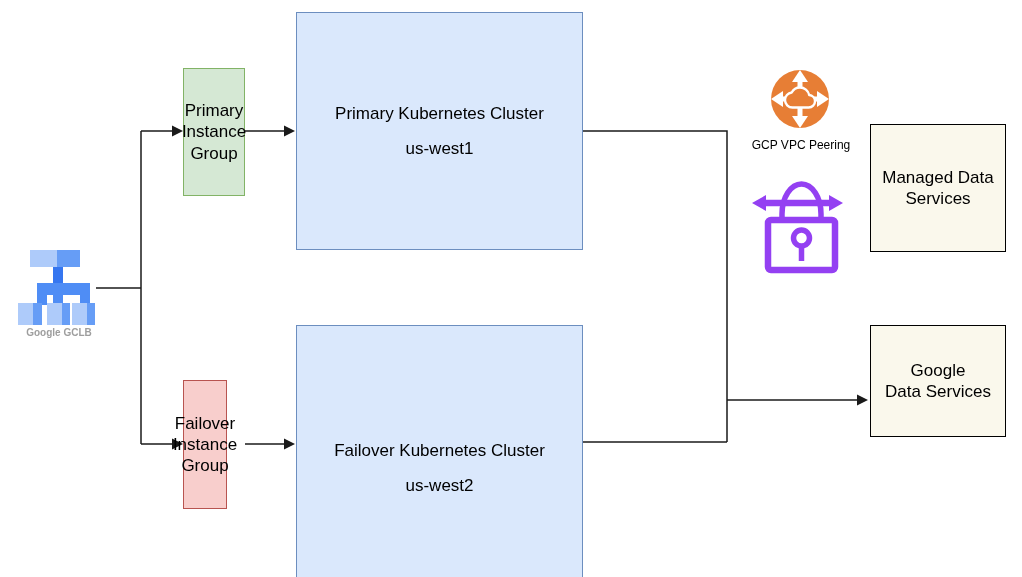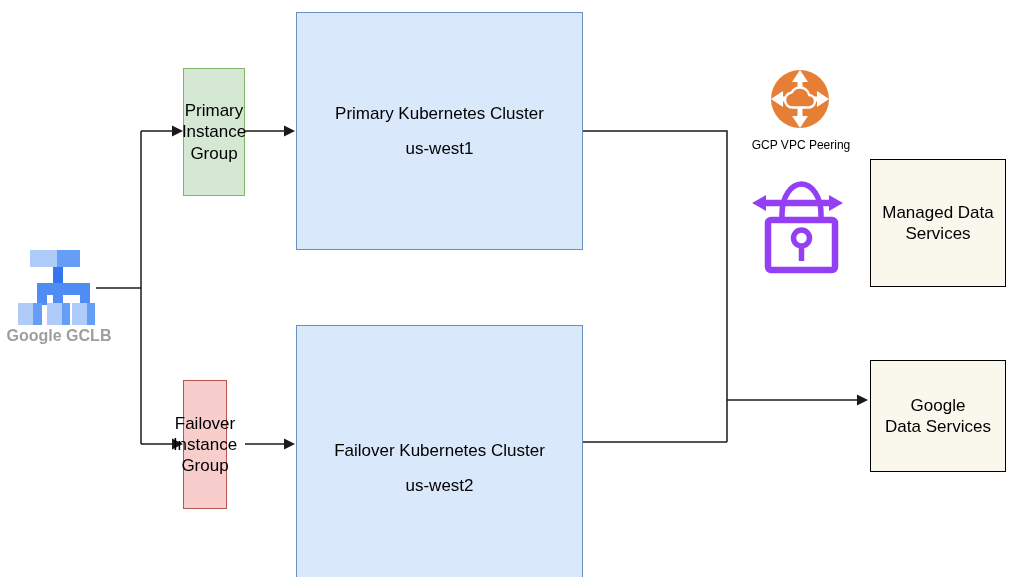--- a/index.html
+++ b/index.html
@@ -14,27 +14,27 @@
     font-size:17px;line-height:1.24;}
   .prelines{white-space:pre-line;}
 
   .ig-primary{left:183px;top:68px;width:62px;height:128px;
     background:var(--primary_group_fill,#d5e8d4);border:1px solid var(--primary_group_border,#82b366);}
   .ig-failover{left:183px;top:380px;width:44px;height:129px;
     background:var(--failover_group_fill,#f8cecc);border:1px solid var(--failover_group_border,#b85450);}
   .cluster{background:var(--cluster_fill,#dae8fc);border:1px solid var(--cluster_border,#6c8ebf);gap:14px;}
   .cluster-primary{left:296px;top:12px;width:287px;height:238px;}
   .cluster-failover{left:296px;top:325px;width:287px;height:286px;}
-  .data-box{background:var(--data_services_fill,#faf8ec);border:1px solid var(--data_services_border,#000);margin-top:35px;}
+  .data-box{background:var(--data_services_fill,#faf8ec);border:1px solid var(--data_services_border,#000);}
   .data-managed{left:870px;top:124px;width:136px;height:128px;}
   .data-google{left:870px;top:325px;width:136px;height:112px;}
 
   .gclb-icon{position:absolute;left:14px;top:246px;}
   .gclb-label{position:absolute;left:6px;top:327px;width:106px;text-align:center;
-    font-size:16px;font-weight:bold;color:var(--gclb_label_gray,#9e9e9e);}
+    font-size:10px;font-weight:bold;color:var(--gclb_label_gray,#9e9e9e);}
   .vpc-icon{position:absolute;left:766px;top:64px;}
   .vpc-label{position:absolute;left:726px;top:138px;width:150px;text-align:center;font-size:12px;color:#000;}
   .lock-icon{position:absolute;left:746px;top:170px;}
 
   .c-light{fill:var(--gclb_blue_light,#aecbfa);}
   .c-mid{fill:var(--gclb_blue_medium,#669df6);}
   .c-bar{fill:var(--gclb_blue_bar,#4f8df5);}
   .c-stem{fill:var(--gclb_blue_dark,#3576f0);}
   .vpc-circle{fill:var(--vpc_icon_orange,#e77e35);}
   .vpc-white{stroke:#fff;stroke-width:5;fill:none;}

